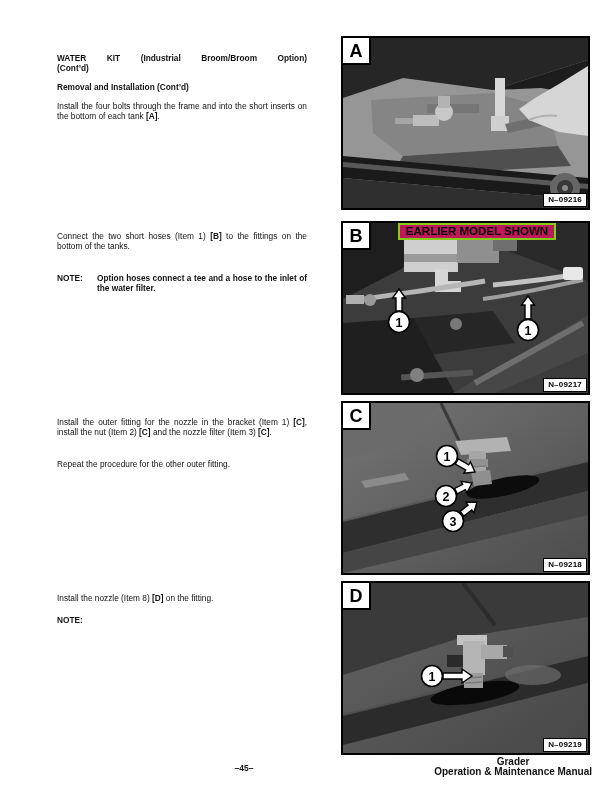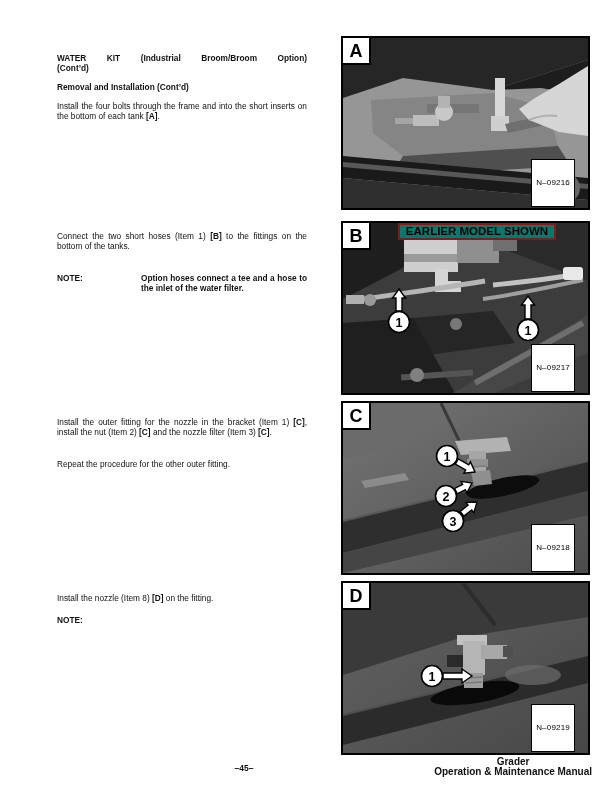--- a/index.html
+++ b/index.html
@@ -12,46 +12,47 @@
     color: #111;
     overflow: hidden;
     margin: 0 auto;
   }
   
   .textcol { position: absolute; left: 57px; top: 36px; width: 250px; }
   .tblock { position: absolute; left: 0; right: 0; font-size: 8.3px; line-height: 9.8px; margin-top: 16px; }
   .bold { font-weight: bold; }
   .just { text-align: justify; }
   .just-all { text-align: justify; text-align-last: justify; }
-  .note { display: flex; gap: 44px; }
+  .note { display: flex; }
   .note-label { width: 40px; flex: 0 0 40px; font-weight: bold; }
   .note-body { flex: 1; font-weight: bold; text-align: justify; }
   b { font-weight: bold; }
 
   
   .panel {
     position: absolute; left: 341px; width: 249px; height: 174px;
     border: 2px solid #000; background: #777;
   }
   .panel svg.photo { display: block; width: 245px; height: 170px; }
   .panel-label {
     position: absolute; left: 0; top: 0; width: 28px; height: 27px;
     background: #fff; border-right: 2px solid #000; border-bottom: 2px solid #000;
     font-size: 18px; font-weight: bold; line-height: 27px; text-align: center;
     color: #000;
   }
   .photo-id {
-    position: absolute; right: 13px; bottom: 1px;
+    position: absolute; right: 1px; bottom: 1px;
     background: #fff; border: 1px solid #000;
-    font-size: 8px; line-height: 10px; padding: 18px 4px; color: #000;
+    font-size: 8px; line-height: 10px; padding: 1px 4px; color: #000;
     letter-spacing: 0.2px;
+    font-weight: bold;
   }
   .banner {
     position: absolute; left: 55px; top: 0; width: 158px; height: 17px;
-    background: #0f766e; border: 2px solid #7f1d1d;
+    background: #be185d; border: 2px solid #84cc16;
     font-size: 11.5px; font-weight: bold; line-height: 13px; text-align: center;
     color: #000;
   }
   .callout-text { font-family: "Liberation Sans", sans-serif; font-size: 12.5px; font-weight: bold; fill: #000; }
 
   
   .footer-page { position: absolute; left: 0; width: 488px; top: 763px; text-align: center;
     font-size: 8.5px; font-weight: bold; }
   .footer-right { position: absolute; right: 20px; top: 757px; text-align: center;
     font-size: 10px; font-weight: bold; line-height: 10px; }

